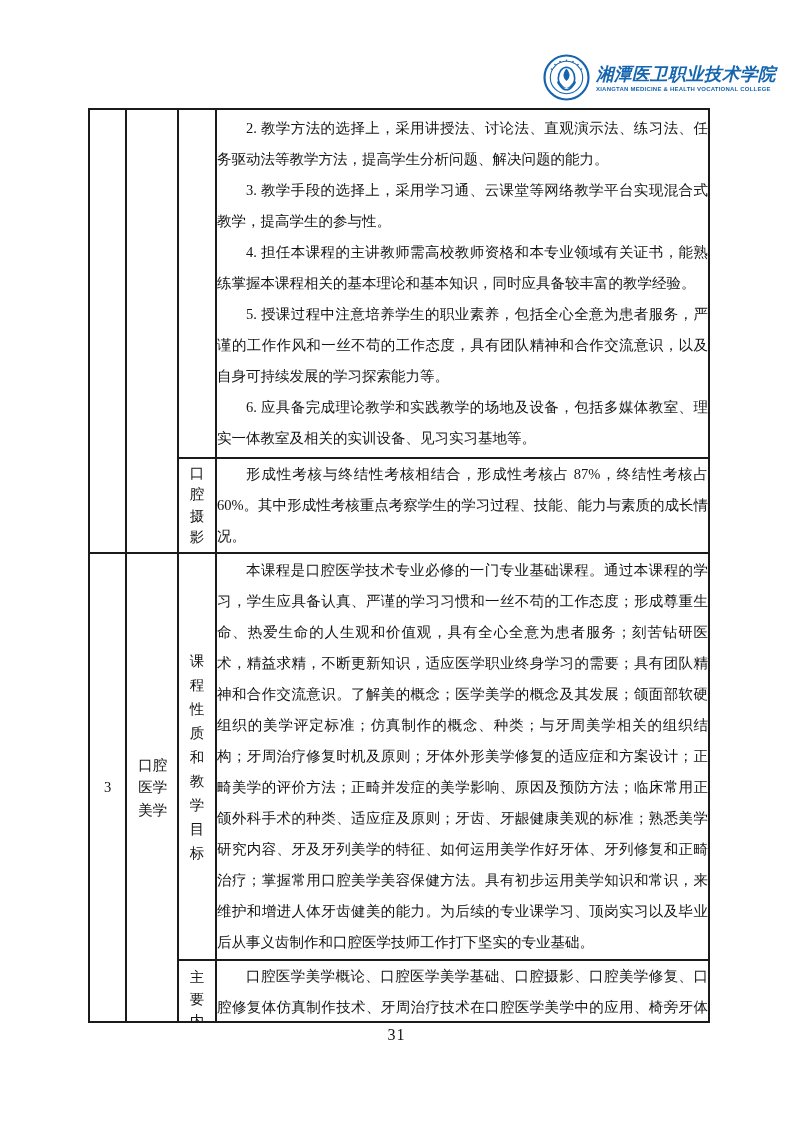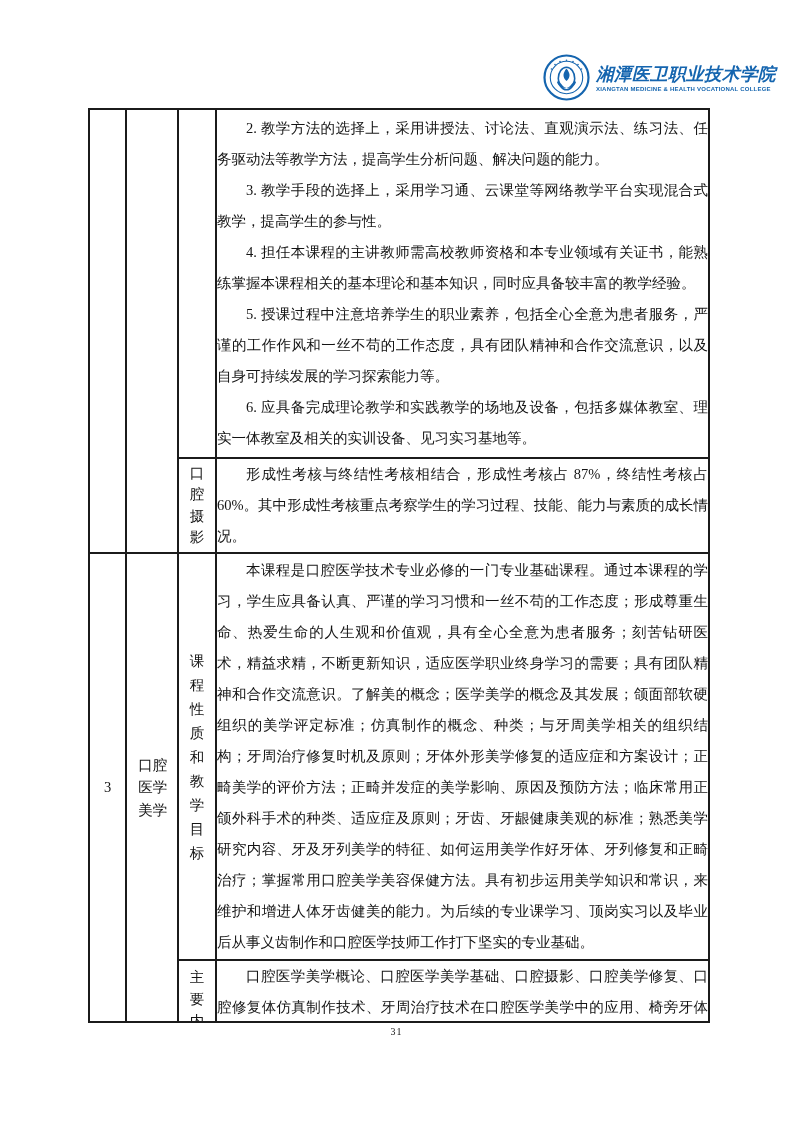--- a/index.html
+++ b/index.html
@@ -59,21 +59,21 @@
   }
   td.num-cell { text-align: center; }
   td.top-align { vertical-align: top; }
   .clip { overflow: hidden; }
   .clip-2lines { height: 60px; padding-top: 0; }
   .clip-label { height: 60px; padding-top: 5px; line-height: 22px; }
 
   
   .page-number {
     position: absolute; top: 1026px; left: 0; width: 100%;
-    text-align: center; font-size: 10px; letter-spacing: 1px;
+    text-align: center; font-size: 16px; letter-spacing: 1px;
   }
 </style>
 </head>
 <body>
 
 <div class="page">
 
   <div class="logo-wrap">
     <svg class="emblem" viewBox="0 0 47 47" xmlns="http://www.w3.org/2000/svg">
       <circle cx="23.5" cy="23.5" r="22" fill="#ffffff" stroke="#1565af" stroke-width="2.2"></circle>

